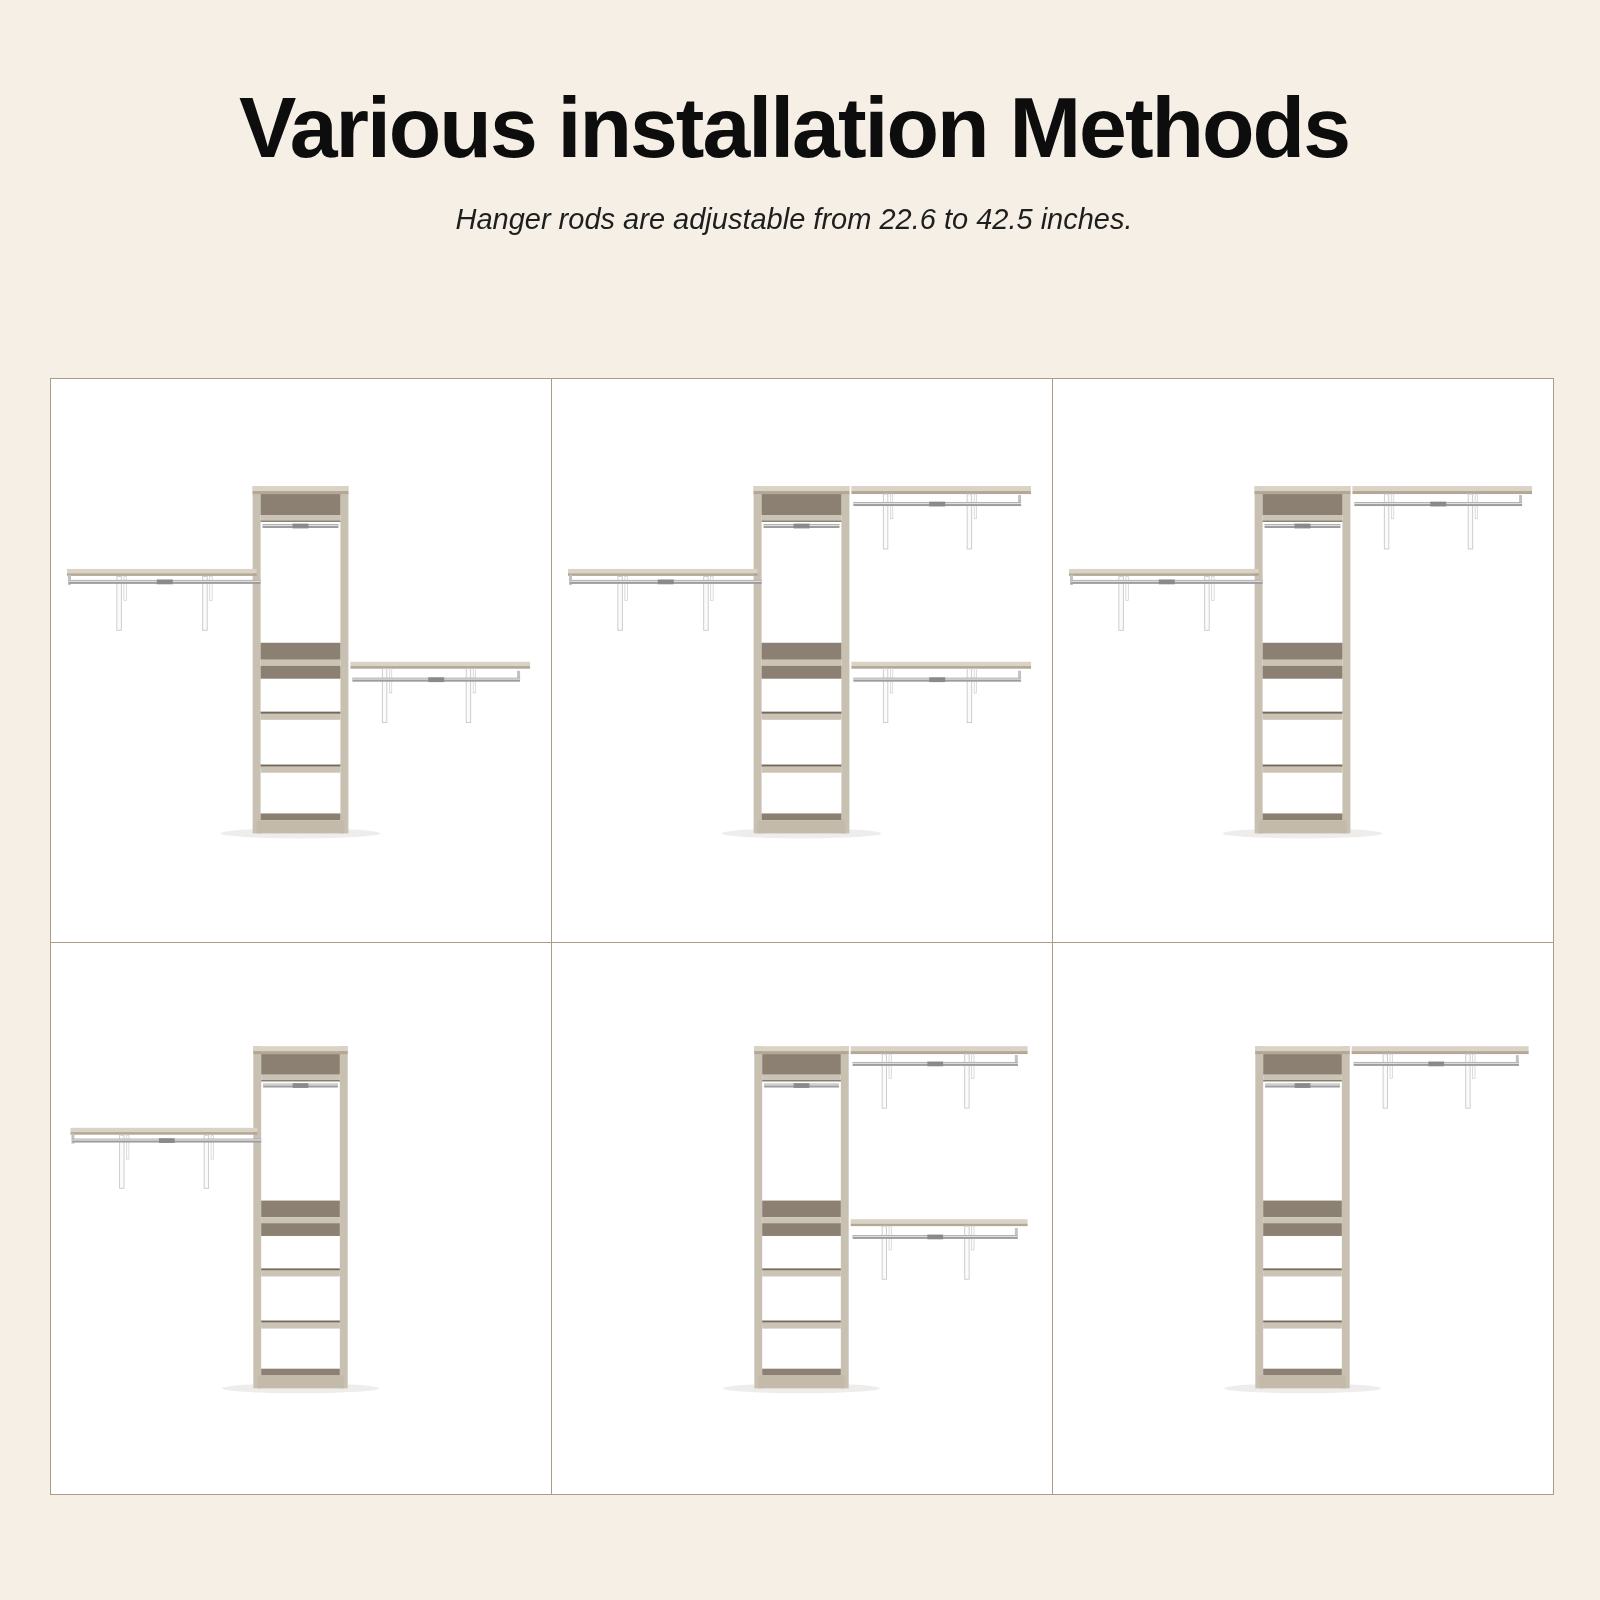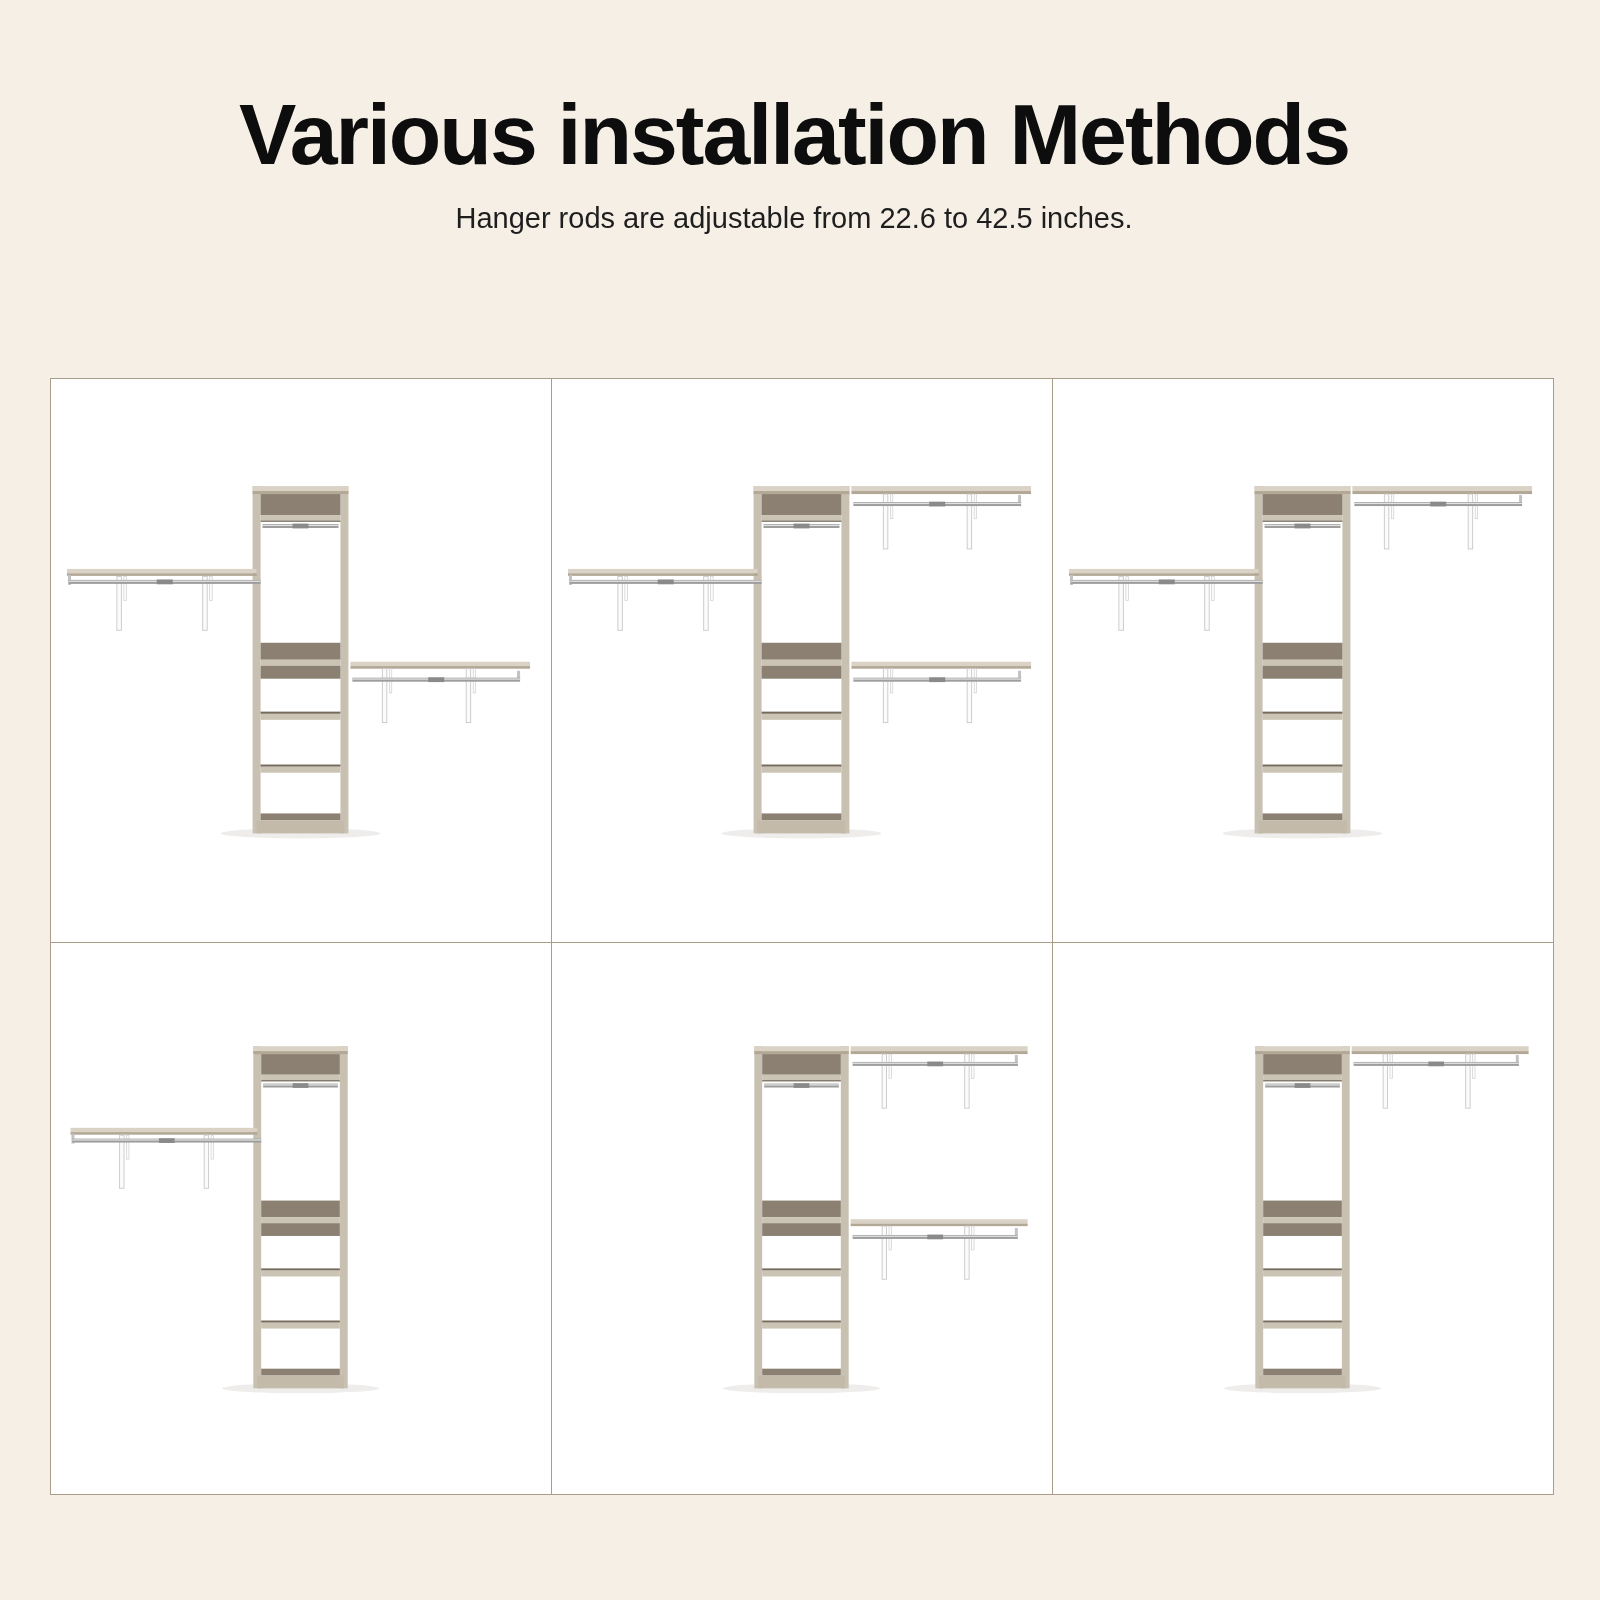--- a/index.html
+++ b/index.html
@@ -11,37 +11,38 @@
   }
   html,body{margin:0;padding:0;}
   body{
     width:1600px;height:1600px;
     background:var(--background);
     font-family:"Liberation Sans","DejaVu Sans",sans-serif;
     position:relative;
     overflow:hidden;
   }
   .header{
-    position:absolute;top:7px;left:0;width:1588px;
+    position:absolute;top:0;left:0;width:1588px;
     text-align:center;
   }
   .title{
     margin:84px 0 0 0;
     font-size:86px;
     font-weight:800;
     letter-spacing:-2px;
     color:var(--title-text);
     line-height:1.0;
   }
   .subtitle{
-    margin:20px auto 0 auto;
+    margin:28px auto 0 auto;
     font-size:29px;
     font-weight:400;
     color:var(--body-text);
     line-height:1.45;
+    font-style:italic;
   }
   .grid{
     position:absolute;
     left:50px;top:378px;
     width:1504px;height:1117px;
     box-sizing:border-box;
     display:grid;
     grid-template-columns:1fr 1fr 1fr;
     grid-template-rows:565fr 552fr;
     gap:1px;

